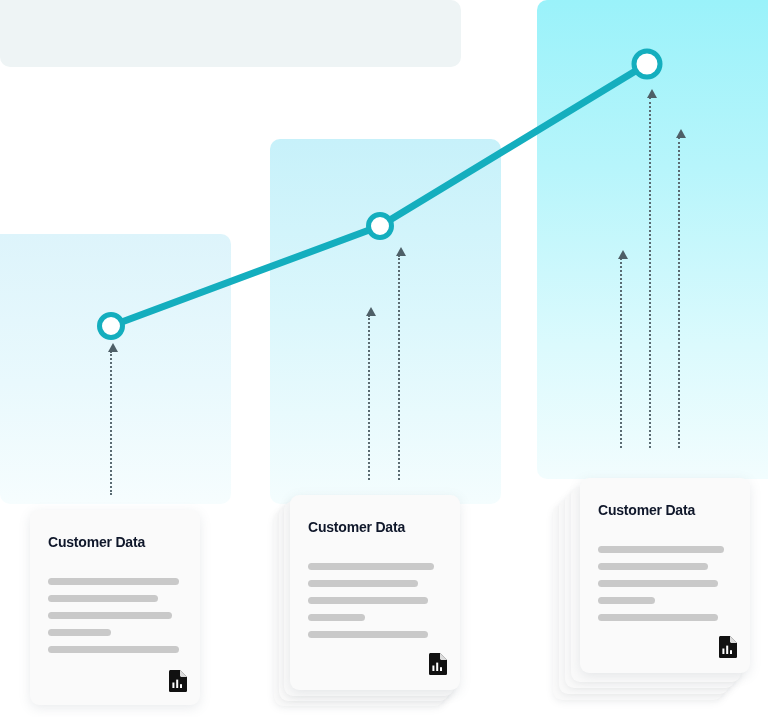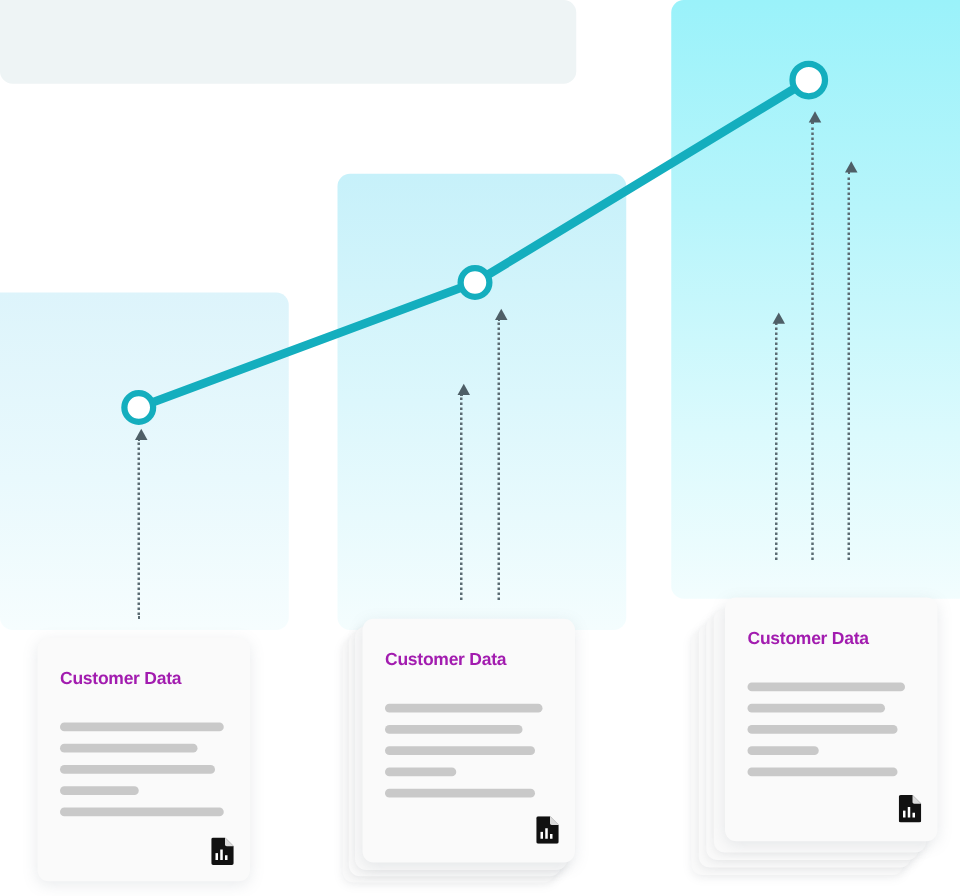--- a/index.html
+++ b/index.html
@@ -87,21 +87,21 @@
     background:#fafafa;
     border-radius:9px;
     box-shadow:0 3px 12px rgba(120,130,140,.16);
     overflow:hidden;
   }
   .card-title{
     position:absolute;
     left:18px;
     font-size:14px;
     font-weight:bold;
-    color:#a21caf;
+    color:#0f172a;
     letter-spacing:-.2px;
     white-space:nowrap;
   }
   .line-group{ position:absolute; left:18px; }
   .ln{
     height:7px;
     border-radius:4px;
     background:#c9c9c9;
     margin-bottom:10px;
   }

